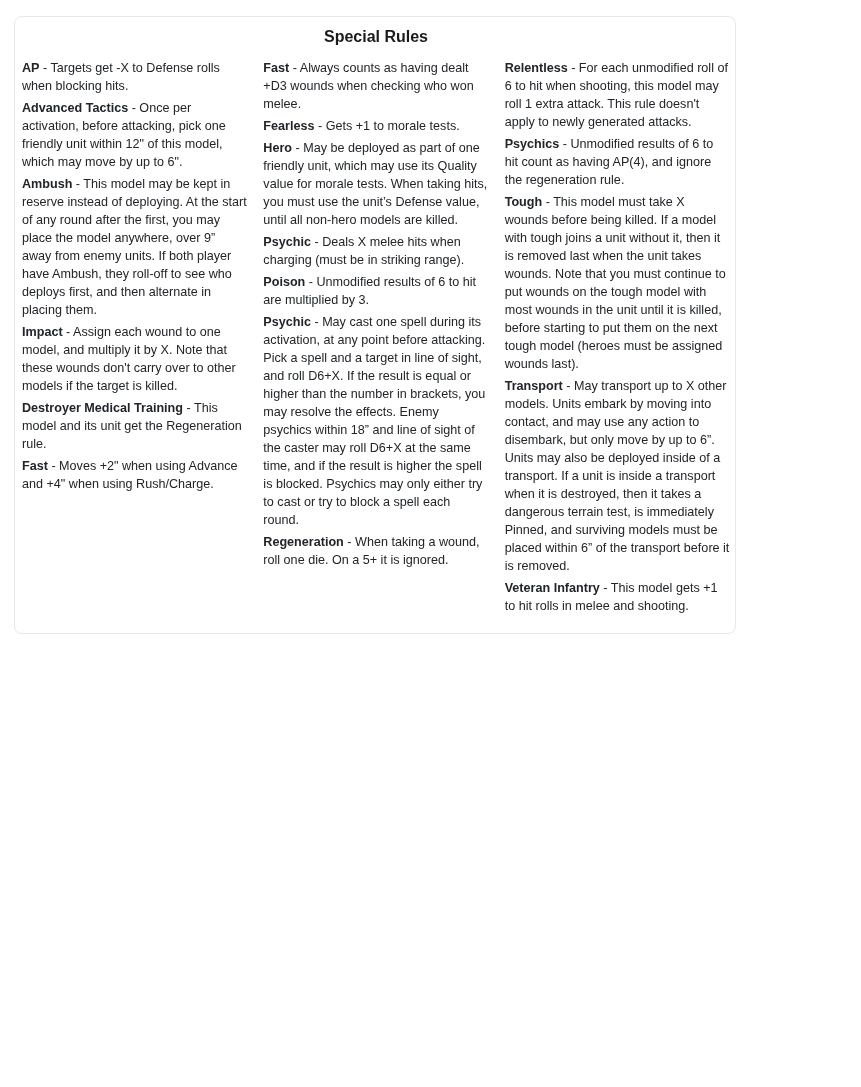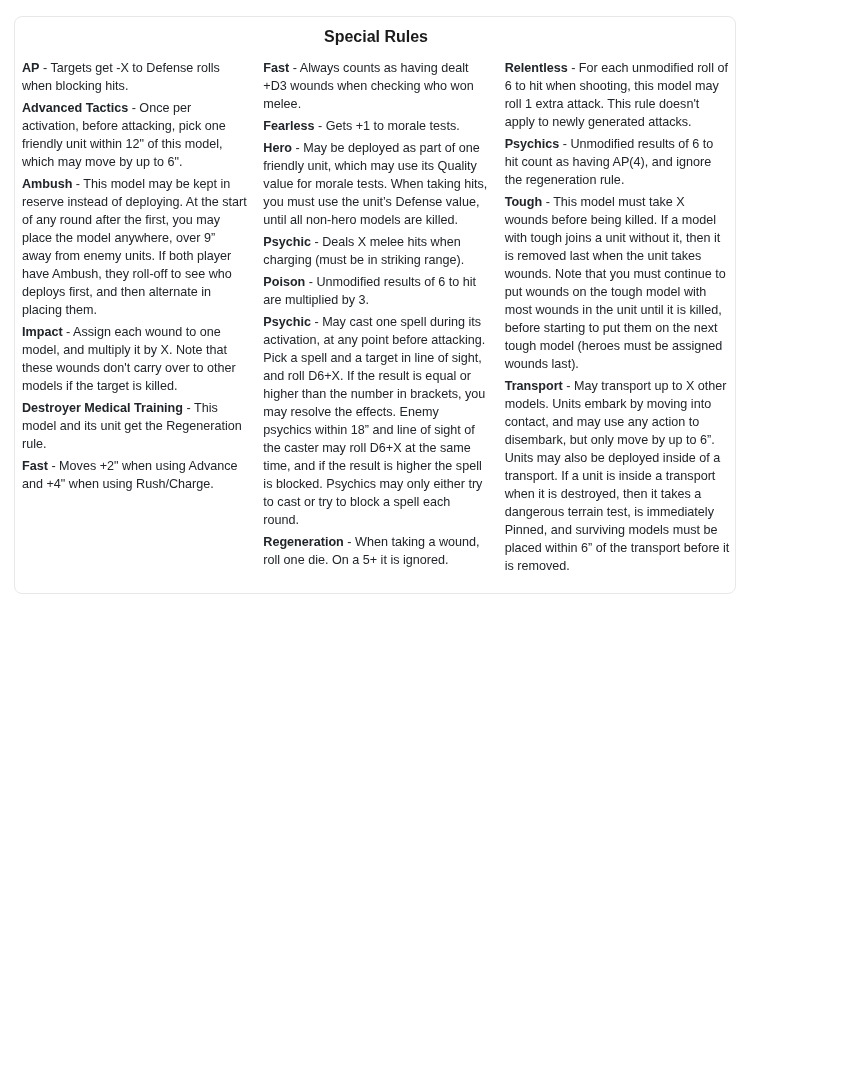--- a/index.html
+++ b/index.html
@@ -76,16 +76,17 @@
           <p class="rule"><b>Psychic</b> - Deals X melee hits when charging (must be in striking range).</p>
           <p class="rule"><b>Poison</b> - Unmodified results of 6 to hit are multiplied by 3.</p>
           <p class="rule"><b>Psychic</b> - May cast one spell during its activation, at any point before attacking. Pick a spell and a target in line of sight, and roll D6+X. If the result is equal or higher than the number in brackets, you may resolve the effects. Enemy psychics within 18” and line of sight of the caster may roll D6+X at the same time, and if the result is higher the spell is blocked. Psychics may only either try to cast or try to block a spell each round.</p>
           <p class="rule"><b>Regeneration</b> - When taking a wound, roll one die. On a 5+ it is ignored.</p>
         </div>
         <div class="col">
           <p class="rule"><b>Relentless</b> - For each unmodified roll of 6 to hit when shooting, this model may roll 1 extra attack. This rule doesn't apply to newly generated attacks.</p>
           <p class="rule"><b>Psychics</b> - Unmodified results of 6 to hit count as having AP(4), and ignore the regeneration rule.</p>
           <p class="rule"><b>Tough</b> - This model must take X wounds before being killed. If a model with tough joins a unit without it, then it is removed last when the unit takes wounds. Note that you must continue to put wounds on the tough model with most wounds in the unit until it is killed, before starting to put them on the next tough model (heroes must be assigned wounds last).</p>
           <p class="rule"><b>Transport</b> - May transport up to X other models. Units embark by moving into contact, and may use any action to disembark, but only move by up to 6”. Units may also be deployed inside of a transport. If a unit is inside a transport when it is destroyed, then it takes a dangerous terrain test, is immediately Pinned, and surviving models must be placed within 6” of the transport before it is removed.</p>
+          <p class="rule"><b>Veteran Infantry</b> - This model gets +1 to hit rolls in melee and shooting.</p>
         </div>
       </div>
   </div>
 </div>
 
 </body></html>

